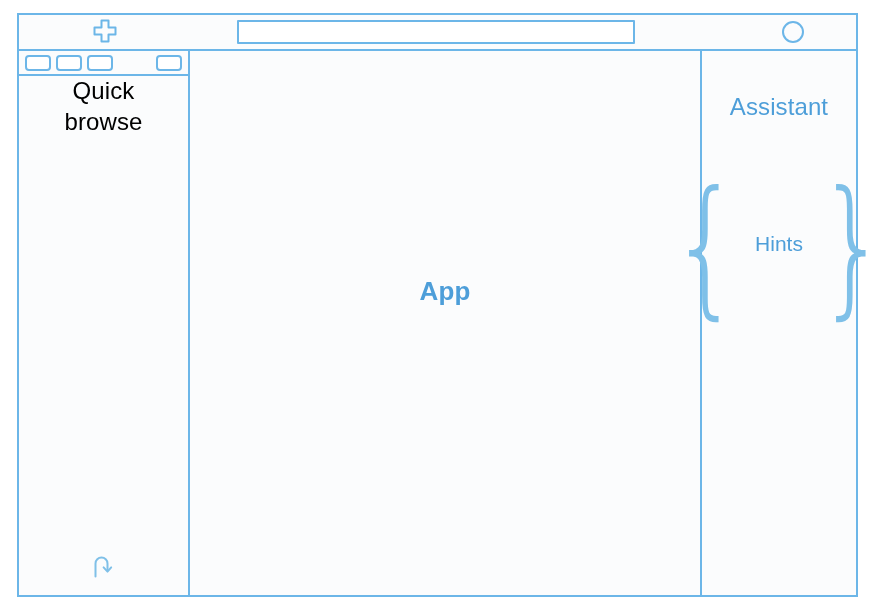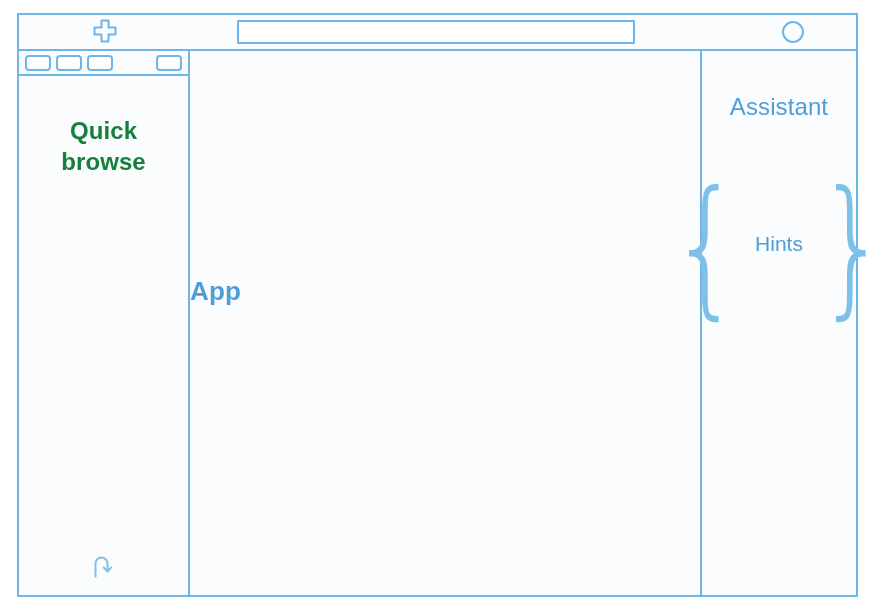--- a/index.html
+++ b/index.html
@@ -147,24 +147,23 @@
   .tool-spacer { flex: 1 1 auto; }
 
   .sidebar-body {
     flex: 1 1 auto;
     position: relative;
     display: flex;
     flex-direction: column;
     align-items: center;
   }
   .sidebar-title {
-    margin-top: 40px;
     font-size: 24px;
-    font-weight: bold;
-    color: #15803d;
+    font-weight: normal;
+    color: #000000;
     text-align: center;
     line-height: 1.28;
     letter-spacing: 0.1px;
     width: 130px;
   }
   .sidebar-footer {
     position: absolute;
     left: 0;
     bottom: 14px;
     width: 100%;
@@ -181,20 +180,21 @@
   
   .app-panel {
     flex: 1 1 auto;
     box-sizing: border-box;
     border: 2px solid #6cb6e8;
     border-top: none;
     border-left: none;
     background: #fbfcfd;
     display: flex;
     align-items: center;
+    justify-content: center;
     position: relative;
   }
   .app-title {
     font-size: 26px;
     font-weight: bold;
     color: #4d9ed9;
     position: relative;
     top: -32px;
     letter-spacing: 0.2px;
   }

